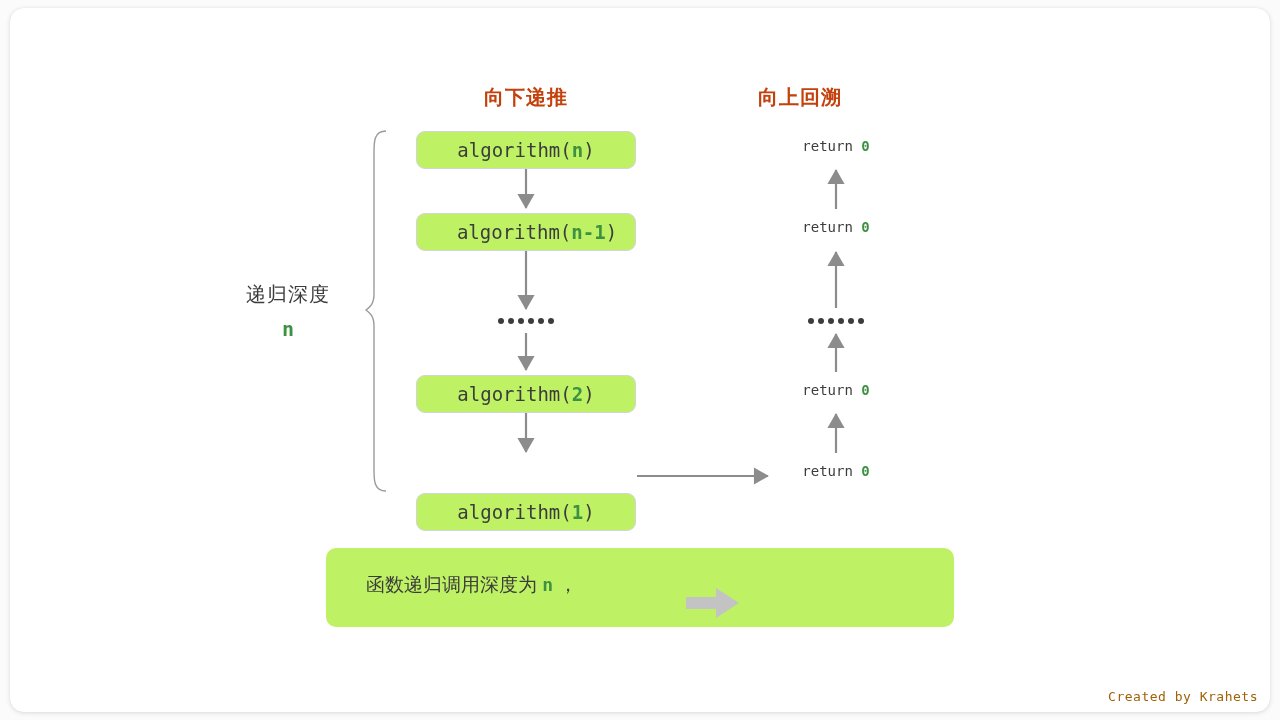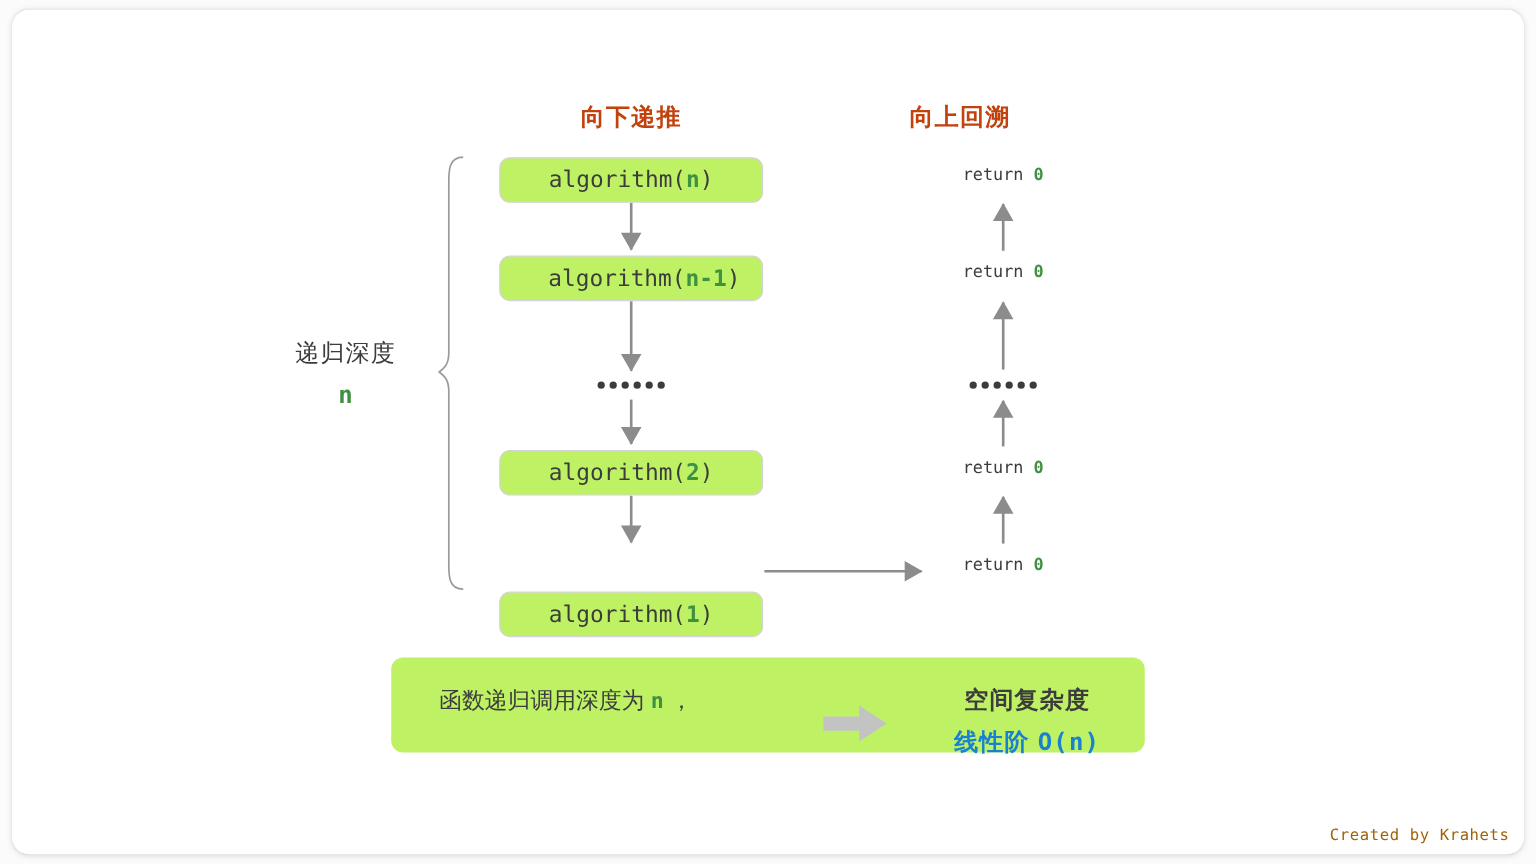--- a/index.html
+++ b/index.html
@@ -303,20 +303,16 @@
 
   <div id="summary">
     <div id="summary-left">
       <div><span>函数递归调用深度为</span>&nbsp;<span class="n">n</span>&nbsp;<span>，</span></div>
     </div>
 
     <svg id="block-arrow" width="54" height="30" viewBox="0 0 54 30">
       <path d="M0,9 L30,9 L30,0 L53,15 L30,30 L30,21 L0,21 Z" fill="#c3c3c3"></path>
     </svg>
 
-    <div id="summary-right">
-      <span class="title">空间复杂度</span>
-      <span class="value"><span>线性阶</span>&nbsp;<span class="mono">O(n)</span></span>
-    </div>
   </div>
 
   <div id="credit">Created by Krahets</div>
 </div>
 
 </body></html>

